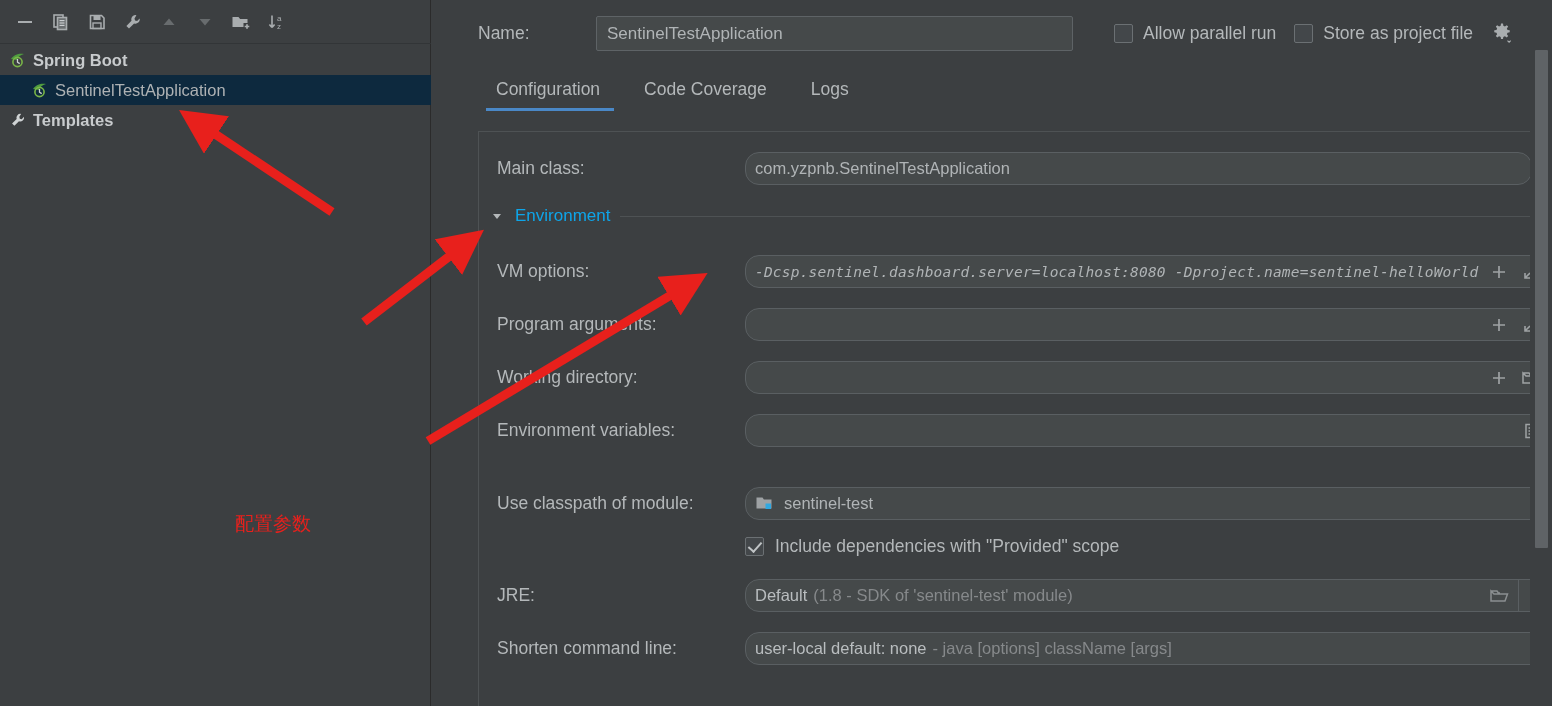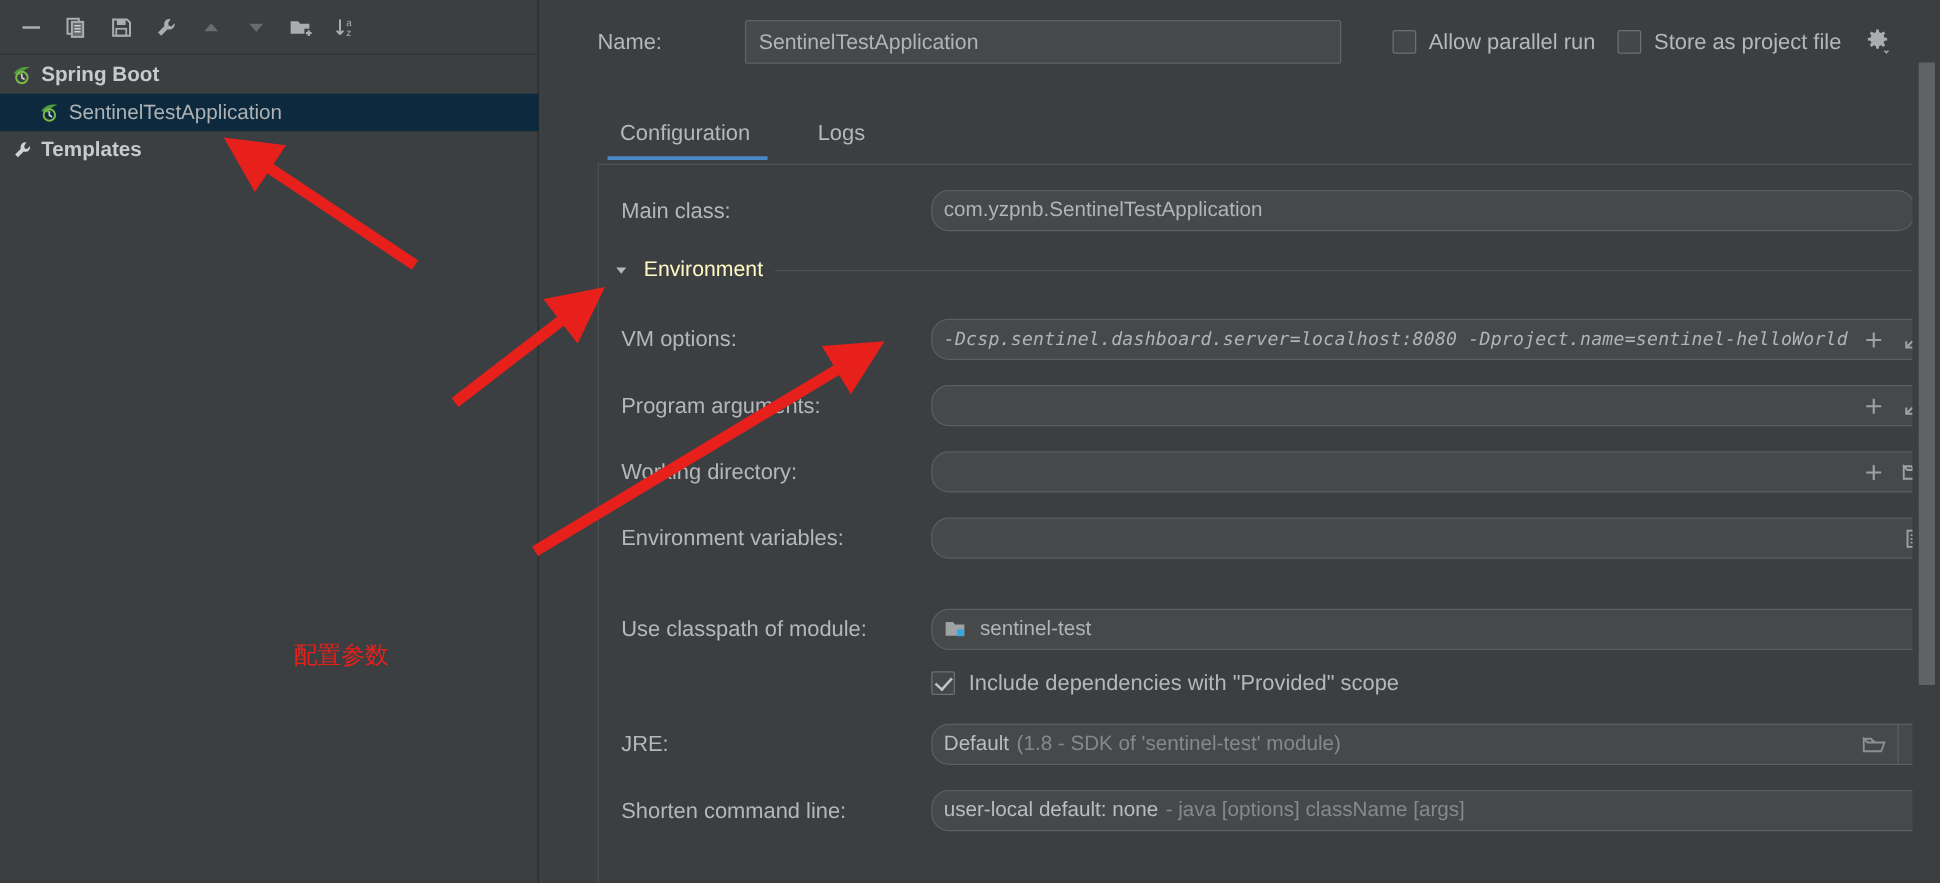--- a/index.html
+++ b/index.html
@@ -63,21 +63,21 @@
     position: relative; flex: 0 0 19px;
   }
   .cbox.checked::after {
     content: ""; position: absolute; left: 5px; top: 1px; width: 6px; height: 11px;
     border: solid #c0c4c6; border-width: 0 2px 2px 0; transform: rotate(42deg);
   }
   #gear-btn { color: #a9adaf; display: flex; align-items: center; }
 
   
   #tabs {
-    position: absolute; left: 14px; top: 90px; display: flex; align-items: flex-end; gap: 14px;
+    position: absolute; left: 14px; top: 73px; display: flex; align-items: flex-end; gap: 4px;
   }
   .tab {
     padding: 6px 22px 11px 18px; color: #b4b8ba; font-size: 17.5px; position: relative;
   }
   .tab.active::after {
     content: ""; position: absolute; left: 8px; right: 8px; bottom: 0; height: 3px; background: #4a88c7;
   }
   #tab-underline {
     position: absolute; left: 14px; top: 131px; width: 1500px; height: 1px; background: #4e5254;
   }
@@ -95,21 +95,21 @@
     padding: 0 9px; position: relative;
   }
   .field.mono { font-family: "DejaVu Sans Mono", monospace; font-size: 14.5px; letter-spacing: .2px; }
   .field .ftext { overflow: hidden; white-space: nowrap; flex: 1; }
   .fbtns { display: flex; align-items: center; gap: 10px; color: #9ea2a4; padding-left: 6px; }
   .fbtn { display: flex; align-items: center; justify-content: center; width: 22px; height: 22px; }
 
   
   #env-sep-row { position: absolute; left: 10px; top: 74px; display: flex; align-items: center; width: 1480px; gap: 10px; }
   #env-caret { width: 16px; height: 16px; display: flex; align-items: center; justify-content: center; color: #b4b8ba; }
-  #env-title { color: #fef9c3; font-size: 17px; white-space: nowrap; }
+  #env-title { color: #0ea5e9; font-size: 17px; white-space: nowrap; }
   #env-line { flex: 1; height: 1px; background: #4e5254; }
 
   .combo-arrow {
     width: 0; height: 0; border-left: 5.5px solid transparent; border-right: 5.5px solid transparent;
     border-top: 6px solid #aeb2b4;
   }
   .combo-sep { width: 1px; height: 31px; background: #5a5f62; }
   .muted { color: #86898b; }
   .strong { color: #b9bdbf; }
 
@@ -245,20 +245,23 @@
           <path d="M11 7.2a3.8 3.8 0 1 0 0 7.6 3.8 3.8 0 0 0 0-7.6zm0 2.3a1.5 1.5 0 1 1 0 3 1.5 1.5 0 0 1 0-3z" fill="#a9adaf"></path>
           <path d="M10 1.6h2l.35 2.2 1.6.66 1.8-1.3 1.42 1.42-1.3 1.8.66 1.6 2.2.35v2l-2.2.35-.66 1.6 1.3 1.8-1.42 1.42-1.8-1.3-1.6.66-.35 2.2h-2l-.35-2.2-1.6-.66-1.8 1.3-1.42-1.42 1.3-1.8-.66-1.6-2.2-.35v-2l2.2-.35.66-1.6-1.3-1.8 1.42-1.42 1.8 1.3 1.6-.66z" fill="#a9adaf"></path>
           <path d="M16.5 18.6l1.6 1.6 1.6-1.6" stroke="#a9adaf" stroke-width="1.2" fill="none"></path>
         </svg>
       </div>
     </div>
 
     <div id="tabs">
       <div class="tab active">
         <span>Configuration</span>
+      </div>
+      <div class="tab">
+        <span>Code Coverage</span>
       </div>
       <div class="tab">
         <span>Logs</span>
       </div>
     </div>
     <div id="tab-underline"></div>
 
     <div id="form">
 
       <div class="row" style="top:20px; left:18px; width:1470px;">

